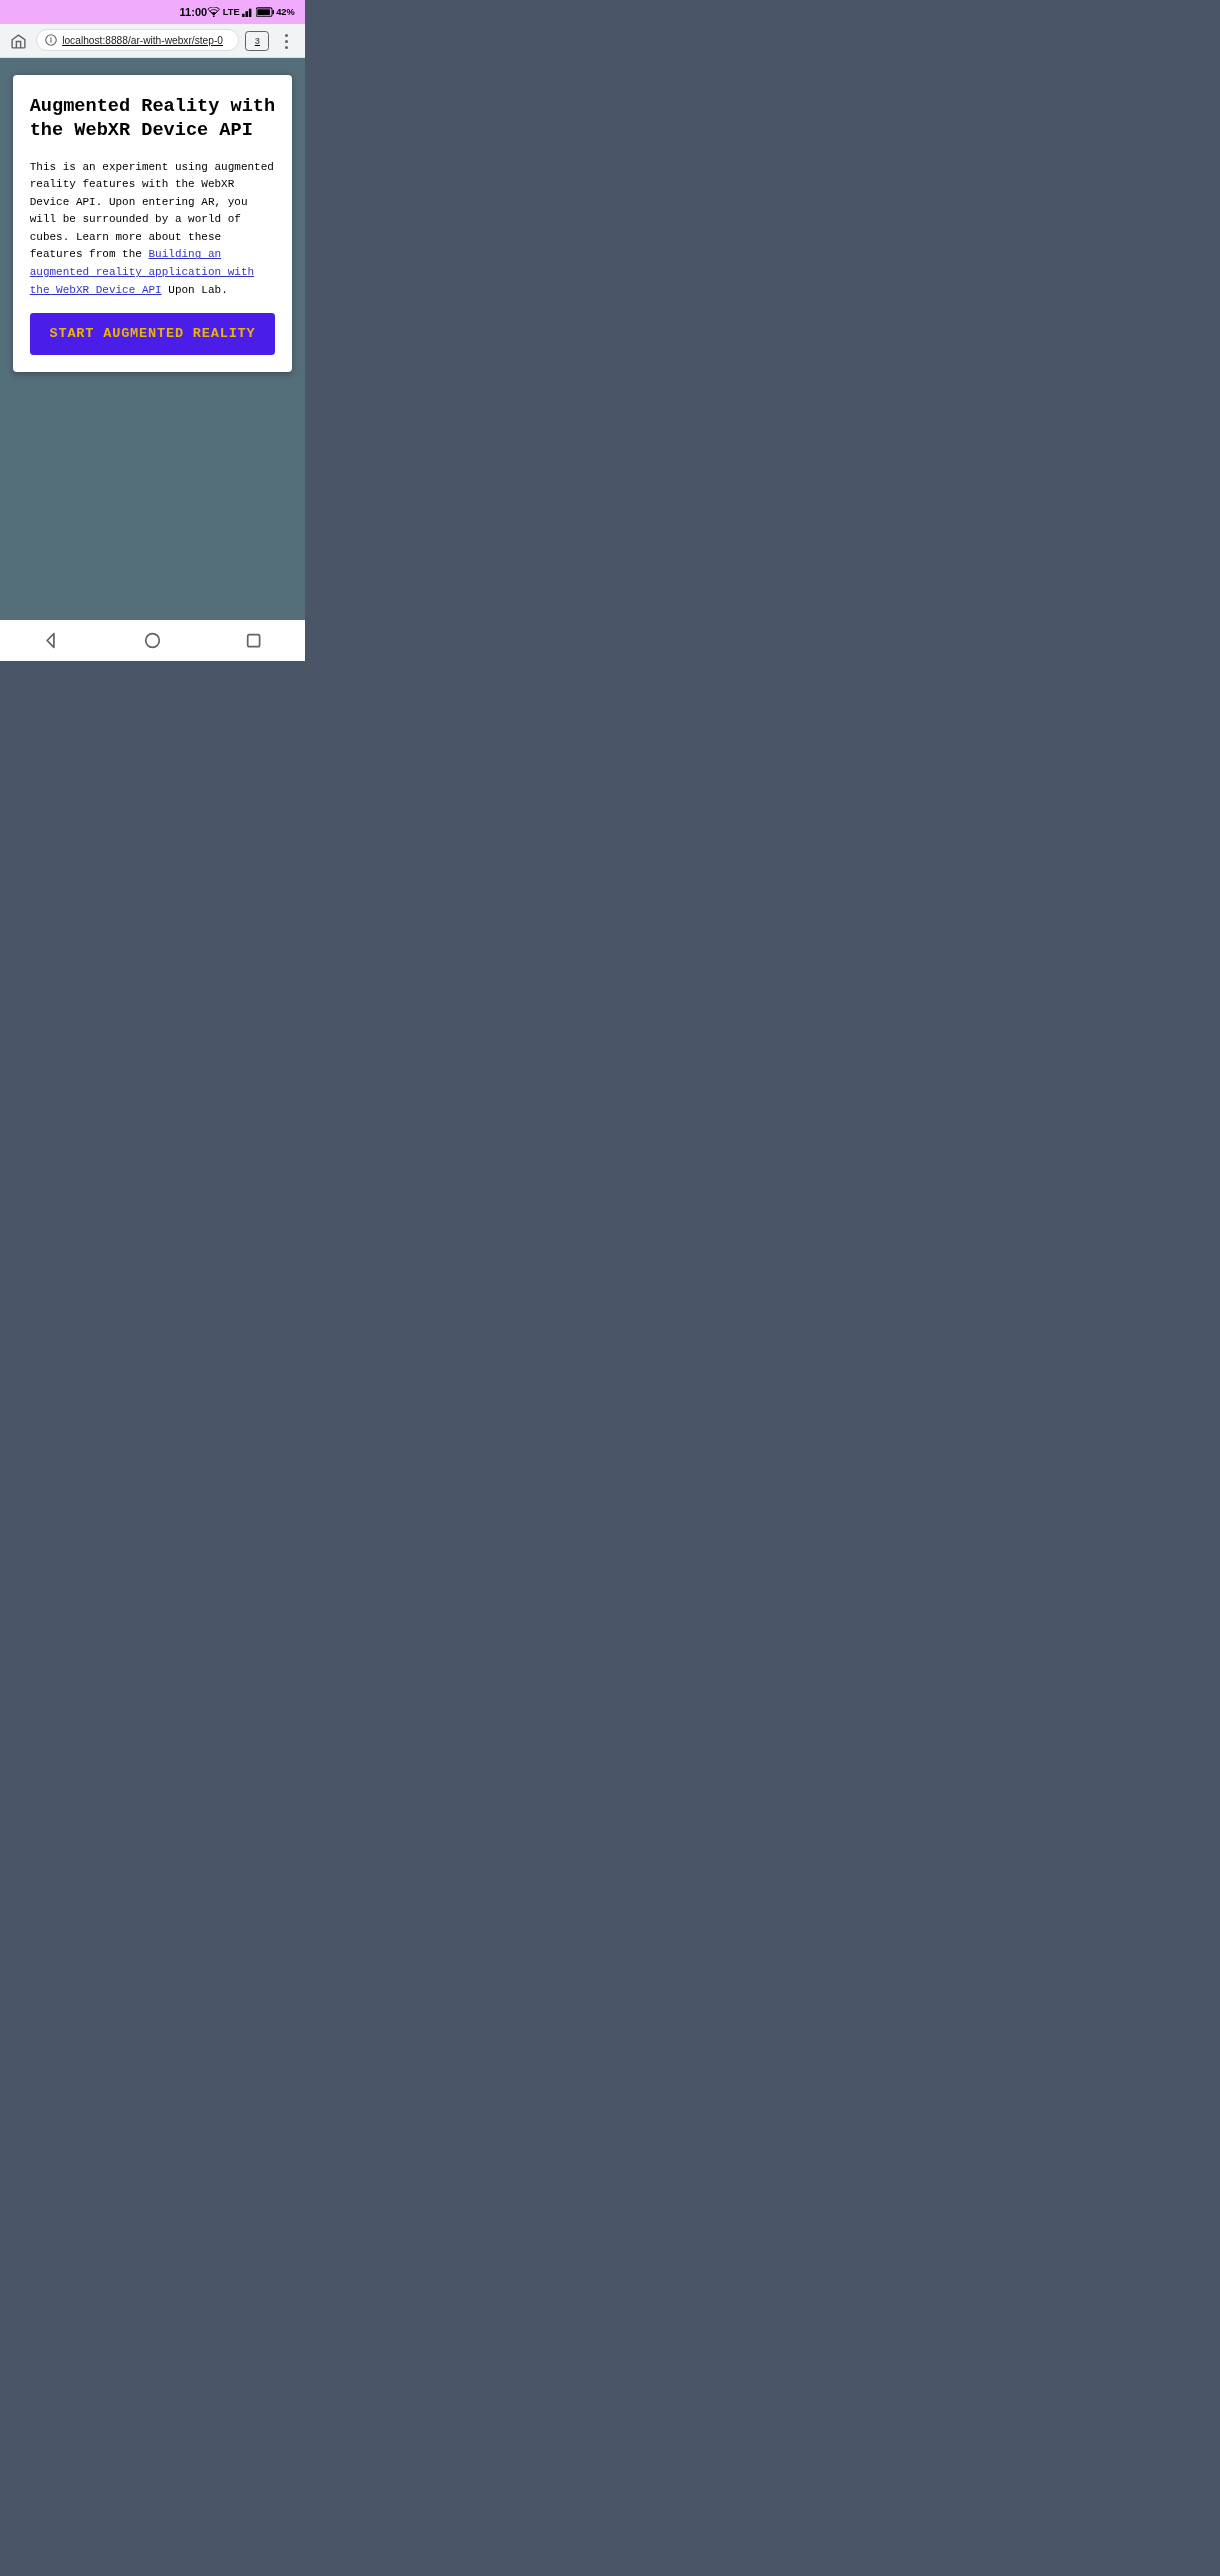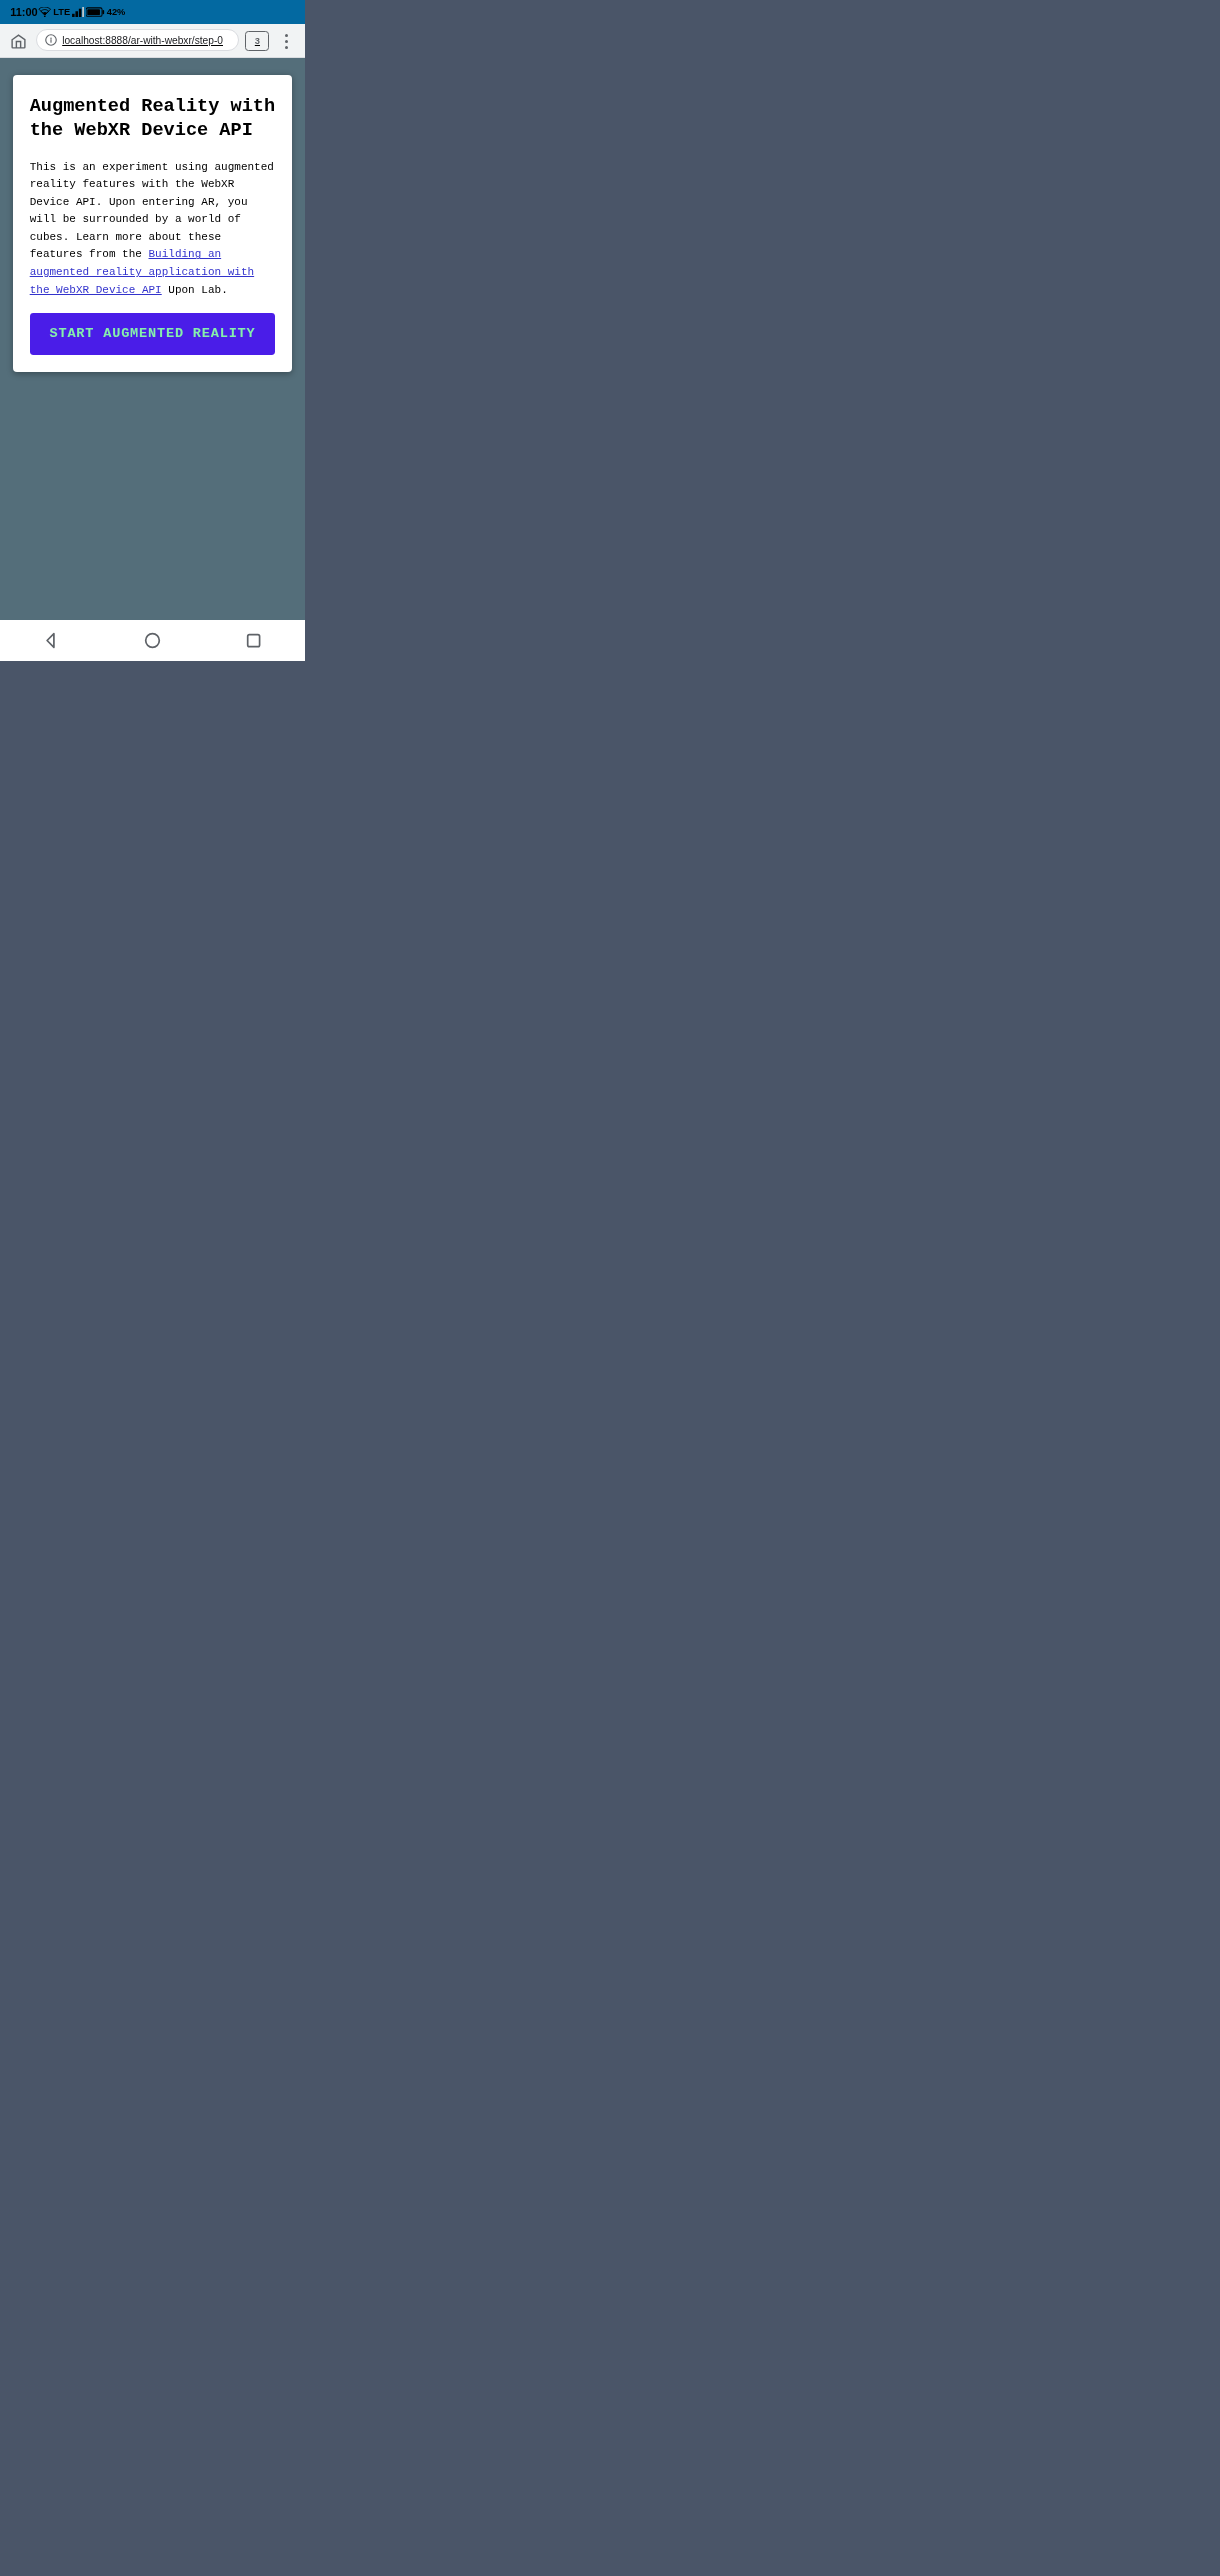--- a/index.html
+++ b/index.html
@@ -11,24 +11,24 @@
       background-color: #4a5568;
       font-family: 'Courier New', Courier, monospace;
       display: flex;
       flex-direction: column;
       overflow: hidden;
     }
 
     
     .status-bar {
       height: 24px;
-      background-color: #0369a1;
-      display: flex;
-      align-items: center;
-      justify-content: flex-start;
+      background-color: #f0abfc;
+      display: flex;
+      align-items: center;
+      justify-content: flex-end;
       padding: 0 10.2px;
       flex-shrink: 0;
     }
 
     .status-time {
       font-size: 11px;
       font-weight: 600;
       color: #000;
       font-family: sans-serif;
     }
@@ -176,21 +176,21 @@
     .card-link {
       color: #3333cc;
       text-decoration: underline;
       cursor: pointer;
     }
 
     .start-ar-button {
       display: block;
       width: 100%;
       background-color: #4a1de8;
-      color: #86efac;
+      color: #eab308;
       border: none;
       border-radius: 3.4px;
       padding: 13.6px 17px;
       font-family: 'Courier New', Courier, monospace;
       font-size: 13.6px;
       font-weight: 700;
       letter-spacing: 0.8px;
       text-transform: uppercase;
       cursor: pointer;
       text-align: center;

